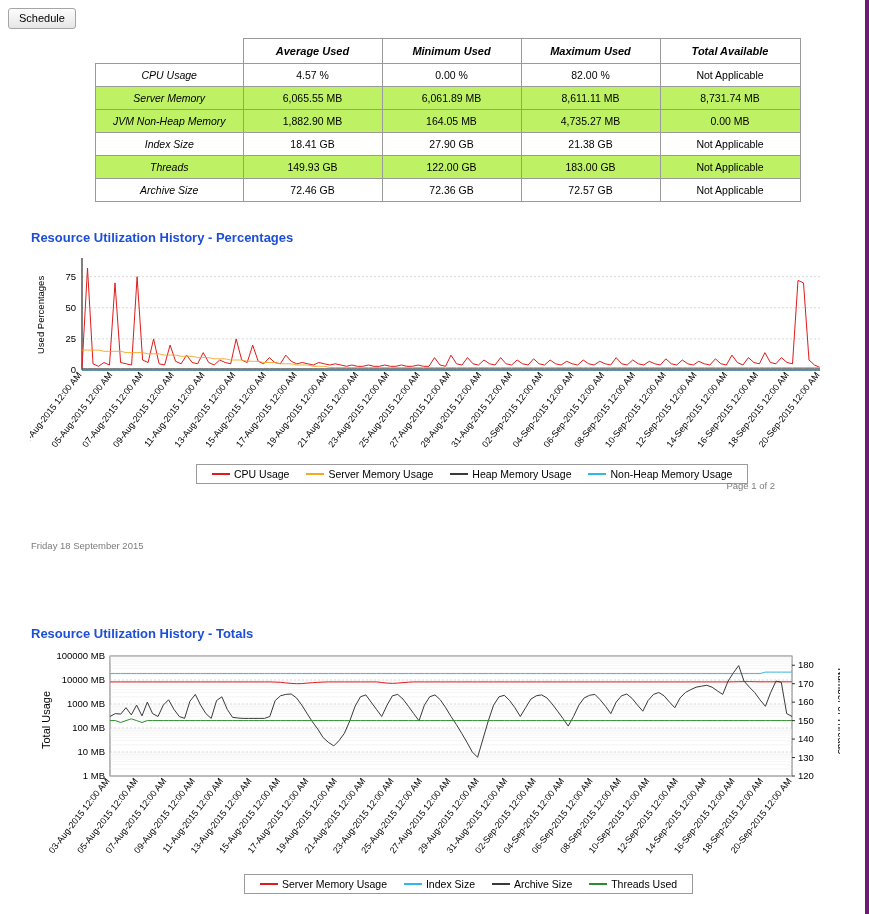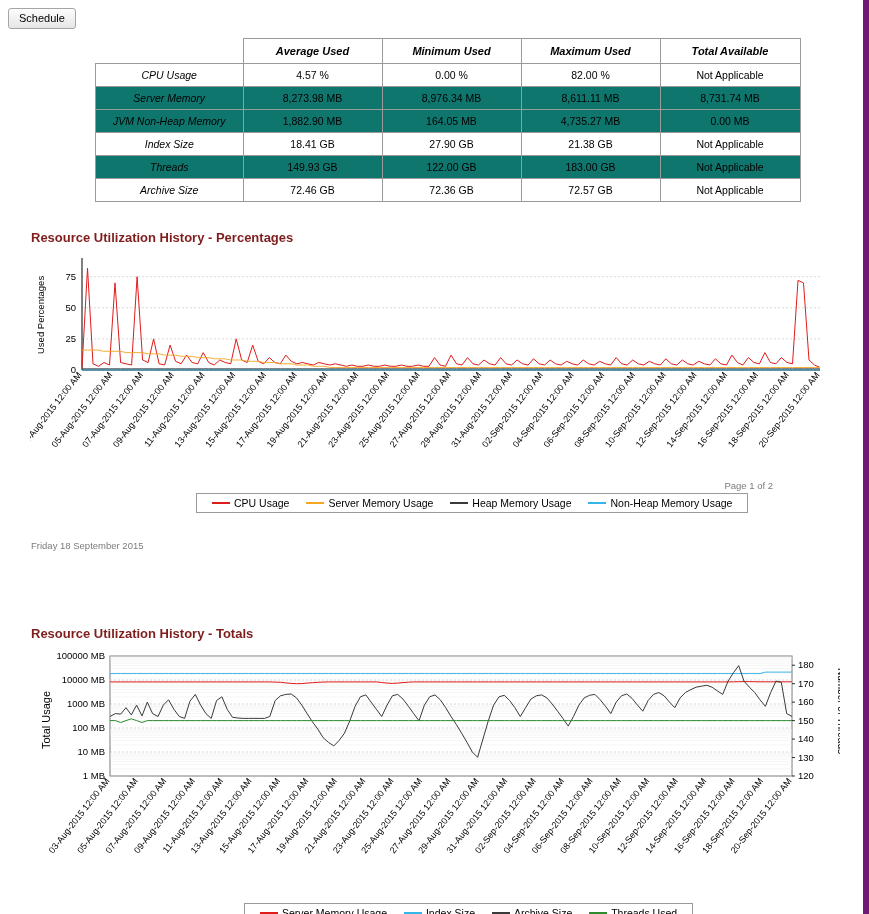--- a/index.html
+++ b/index.html
@@ -14,21 +14,21 @@
     font-size: 11px;
     color: #000;
     position: relative;
     overflow: hidden;
   }
   .page {
     position: relative;
     width: 869px;
     height: 914px;
     background: #fff;
-    border-right: 6px solid #701a75;
+    border-right: 4px solid #701a75;
     box-sizing: border-box;
   }
 
   
   .toolbar {
     position: absolute;
     left: 8px;
     top: 8px;
   }
   .sched-btn {
@@ -75,31 +75,31 @@
   table.summary thead th.blank {
     border-top: none;
     border-left: none;
     background: transparent;
   }
   table.summary td.rowlabel {
     font-style: italic;
     text-align: center;
   }
   tr.alt td {
-    background: #0f766e;
+    background: #bef264;
   }
   tr.alt td.rowlabel {
     font-style: italic;
   }
 
   
   .chart-title {
     font-size: 13px;
     font-weight: bold;
-    color: #7f1d1d;
+    color: #1d4ed8;
     font-family: "Liberation Sans", sans-serif;
   }
   .chart-title .sub {
     font-weight: bold;
   }
 
   #chart1-title { position: absolute; left: 31px; top: 230px; }
   #chart2-title { position: absolute; left: 31px; top: 626px; text-align: center; }
 
   .chart-box {
@@ -109,21 +109,20 @@
   #chart2-box { left: 30px; top: 644px; width: 810px; height: 250px; }
 
   .legend {
     position: absolute;
     border: 1px solid #9a9a9a;
     background: #fff;
     padding: 3px 8px;
     font-size: 10.5px;
     font-family: "Liberation Sans", sans-serif;
     white-space: nowrap;
-    margin-top: 29px;
   }
   .legend .item {
     display: inline-block;
     margin: 0 7px;
   }
   .legend .swatch {
     display: inline-block;
     width: 18px;
     height: 0;
     border-top: 2px solid #000;
@@ -185,22 +184,22 @@
       <tbody>
         <tr>
           <td class="rowlabel">CPU Usage</td>
           <td>4.57 %</td>
           <td>0.00 %</td>
           <td>82.00 %</td>
           <td>Not Applicable</td>
         </tr>
         <tr class="alt">
           <td class="rowlabel">Server Memory</td>
-          <td>8,273.98 MB</td>
-          <td>8,976.34 MB</td>
+          <td>6,065.55 MB</td>
+          <td>6,061.89 MB</td>
           <td>8,611.11 MB</td>
           <td>8,731.74 MB</td>
         </tr>
         <tr class="alt">
           <td class="rowlabel">JVM Non-Heap Memory</td>
           <td>1,882.90 MB</td>
           <td>164.05 MB</td>
           <td>4,735.27 MB</td>
           <td>0.00 MB</td>
         </tr>

